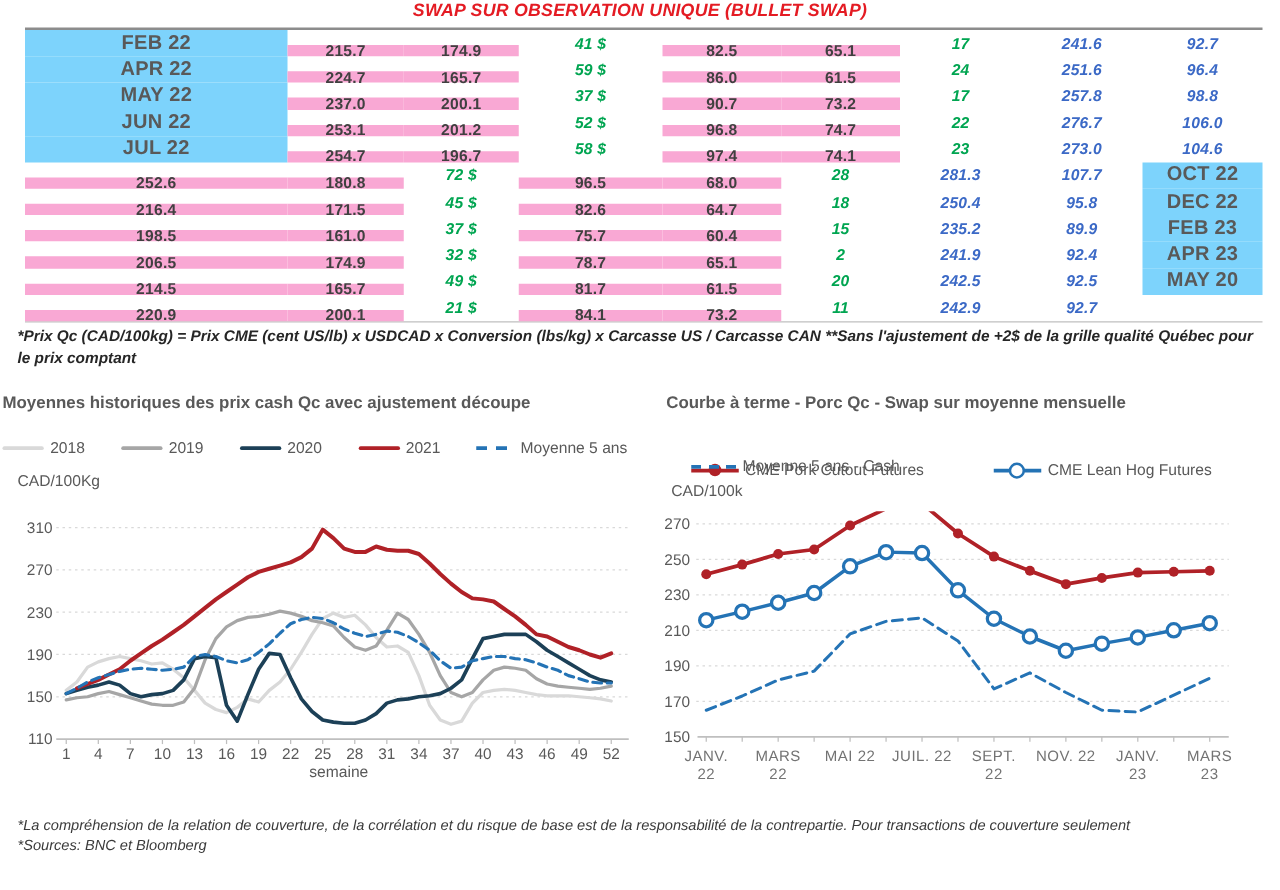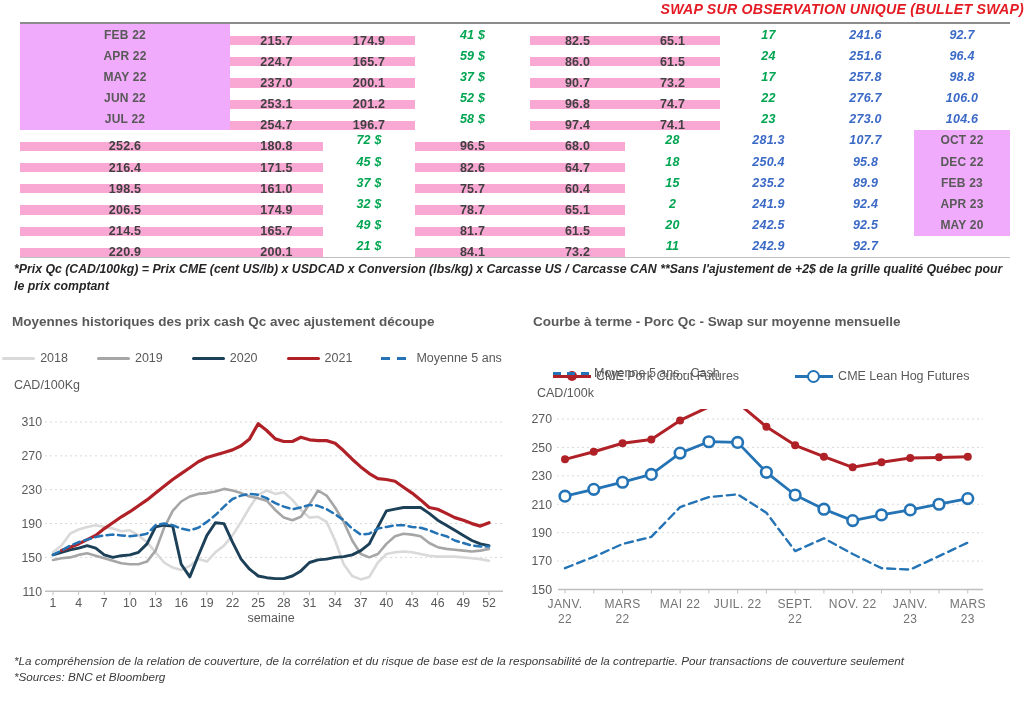--- a/index.html
+++ b/index.html
@@ -1,27 +1,27 @@
 <!DOCTYPE html>
 <html><head>
 <meta charset="utf-8">
 <style>
   html,body{margin:0;padding:0;background:#fff;}
   #page{position:relative;width:1024px;height:712px;background:#fff;overflow:hidden;
         font-family:"Liberation Sans","DejaVu Sans",sans-serif;}
   
-  #main-title{position:absolute;left:0;top:1px;width:1024px;text-align:right;
+  #main-title{position:absolute;left:0;top:1px;width:1024px;text-align:center;
     font-size:14.2px;font-weight:700;font-style:italic;letter-spacing:.2px;}
   
   #swap-table{position:absolute;left:20px;top:22px;width:990px;
     display:grid;grid-template-columns:210px 93px 92px 115px 95px 95px 97px 97px 96px;
     grid-auto-rows:21.18px;border-top:2px solid #8c8c8c;border-bottom:1.5px solid #c0c0c0;}
   #swap-table .cell{display:flex;align-items:center;justify-content:center;
     font-size:12.5px;font-weight:700;color:#404040;letter-spacing:.2px;}
-  #swap-table .c-month{background:#f0abfc;color:#595959;font-size:12px;}
+  #swap-table .c-month{background:#7dd3fc;color:#595959;font-size:16px;}
   #swap-table .c-band{background:#f9a8d4;margin-top:12px;}
   #swap-table .c-green{color:#00a551;font-style:italic;}
   #swap-table .c-blue{color:#3b69c6;font-style:italic;}
   
   #table-note{position:absolute;left:14px;top:261px;width:998px;
     font-size:12.3px;font-weight:700;font-style:italic;color:#262626;line-height:16.5px;}
   #footer{position:absolute;left:14px;top:653px;width:1000px;
     font-size:11.7px;font-style:italic;color:#3a3a3a;line-height:15.5px;}
   
   .chart-title{position:absolute;font-size:13.5px;font-weight:700;color:#595959;}
@@ -144,21 +144,21 @@
       <div class="cell c-green">21 $</div>
       <div class="cell c-band">84.1</div>
       <div class="cell c-band">73.2</div>
       <div class="cell c-green">11</div>
       <div class="cell c-blue">242.9</div>
       <div class="cell c-blue">92.7</div>
     </div>
 
   <div id="table-note">*Prix Qc (CAD/100kg) = Prix CME (cent US/lb) x USDCAD x Conversion (lbs/kg) x Carcasse US / Carcasse CAN **Sans l'ajustement de +2$ de la grille qualité Québec pour le prix comptant</div>
 
-  <div class="chart-title" style="left:12px;top:314px;">Moyennes historiques des prix cash Qc avec ajustement découpe</div>
+  <div class="chart-title" style="left:2px;top:314px;">Moyennes historiques des prix cash Qc avec ajustement découpe</div>
   <div id="left-legend">
       <div class="lg-item">
         <span class="lg-line" style="background: rgb(217, 217, 217);"></span>
         <span class="lg-label">2018</span>
       </div>
       <div class="lg-item">
         <span class="lg-line" style="background: rgb(166, 166, 166);"></span>
         <span class="lg-label">2019</span>
       </div>
       <div class="lg-item">

